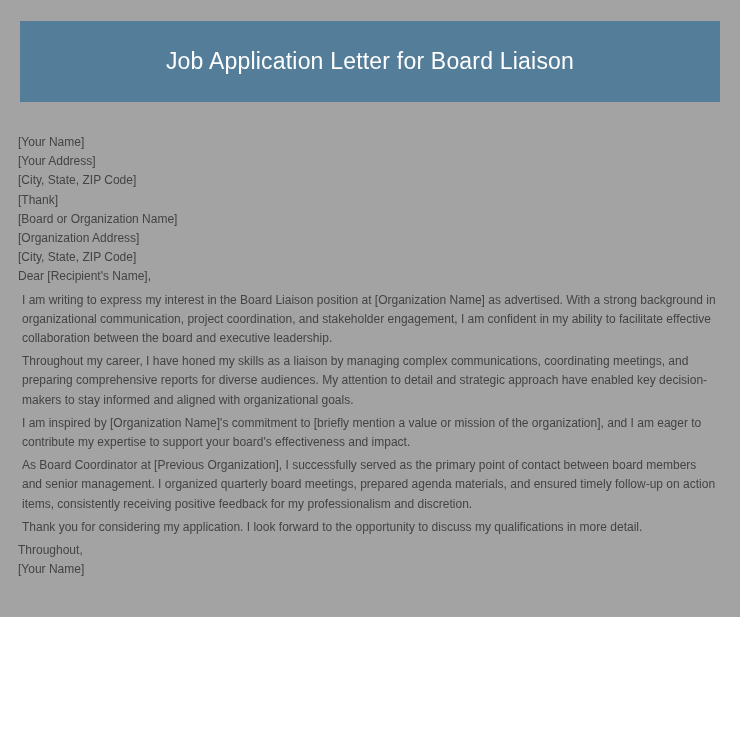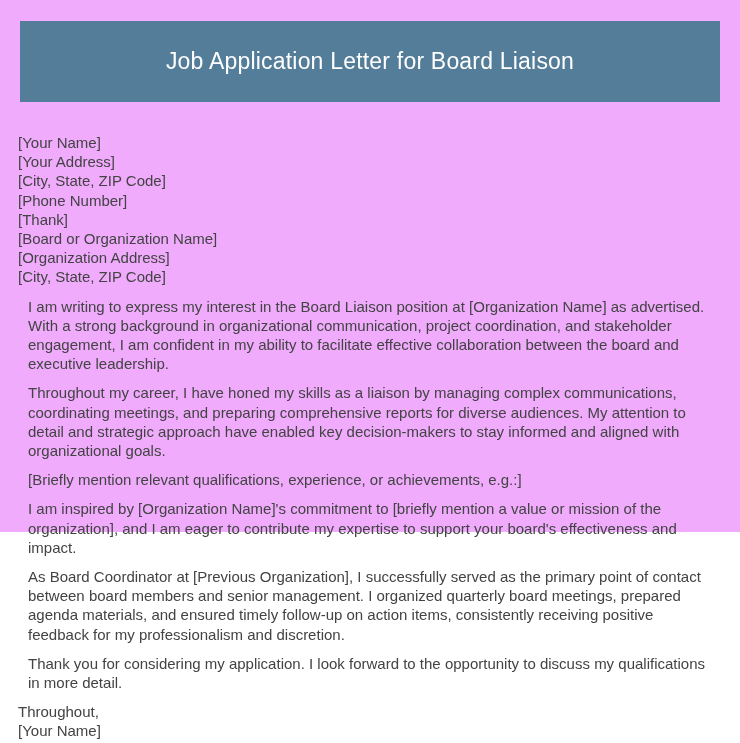--- a/index.html
+++ b/index.html
@@ -11,22 +11,22 @@
   body {
     width: 740px;
     height: 743px;
     overflow: hidden;
     font-family: "Liberation Sans", sans-serif;
     -webkit-font-smoothing: antialiased;
   }
   .page {
     position: relative;
     width: 740px;
-    height: 532px;
-    background: #f0abfc;
+    height: 617px;
+    background: #a3a3a3;
     box-sizing: border-box;
   }
   .doc-header {
     position: absolute;
     left: 20px;
     top: 21px;
     width: 700px;
     height: 81px;
     background: #547d99;
     display: flex;
@@ -42,65 +42,64 @@
     letter-spacing: 0.2px;
     text-align: center;
     font-family: "Liberation Sans", sans-serif;
   }
   .letter-body {
     position: absolute;
     left: 18px;
     top: 133px;
     width: 704px;
     color: #434343;
-    font-size: 15px;
+    font-size: 12px;
     line-height: 19.2px;
     font-family: "Liberation Sans", sans-serif;
     text-align: left;
   }
   .letter-line {
     margin: 0;
     padding: 0;
     white-space: pre-wrap;
     word-wrap: break-word;
   }
   .letter-para {
-    margin: 10px;
+    margin: 4px;
     padding: 0;
   }
 </style>
 </head>
 <body>
 
 <div class="page">
 
   <div class="doc-header">
     <div class="doc-header-title">Job Application Letter for Board Liaison</div>
   </div>
 
   <div class="letter-body">
 
     <div>
       <div class="letter-line">[Your Name]</div>
       <div class="letter-line">[Your Address]</div>
       <div class="letter-line">[City, State, ZIP Code]</div>
-      <div class="letter-line">[Phone Number]</div>
       <div class="letter-line">[Thank]</div>
     </div>
 
     <div>
       <div class="letter-line">[Board or Organization Name]</div>
       <div class="letter-line">[Organization Address]</div>
       <div class="letter-line">[City, State, ZIP Code]</div>
     </div>
 
+    <div class="letter-line">Dear [Recipient's Name],</div>
 
     <p class="letter-para">I am writing to express my interest in the Board Liaison position at [Organization Name] as advertised. With a strong background in organizational communication, project coordination, and stakeholder engagement, I am confident in my ability to facilitate effective collaboration between the board and executive leadership.</p>
     <p class="letter-para">Throughout my career, I have honed my skills as a liaison by managing complex communications, coordinating meetings, and preparing comprehensive reports for diverse audiences. My attention to detail and strategic approach have enabled key decision-makers to stay informed and aligned with organizational goals.</p>
-    <p class="letter-para">[Briefly mention relevant qualifications, experience, or achievements, e.g.:]</p>
     <p class="letter-para">I am inspired by [Organization Name]'s commitment to [briefly mention a value or mission of the organization], and I am eager to contribute my expertise to support your board's effectiveness and impact.</p>
     <p class="letter-para">As Board Coordinator at [Previous Organization], I successfully served as the primary point of contact between board members and senior management. I organized quarterly board meetings, prepared agenda materials, and ensured timely follow-up on action items, consistently receiving positive feedback for my professionalism and discretion.</p>
     <p class="letter-para">Thank you for considering my application. I look forward to the opportunity to discuss my qualifications in more detail.</p>
 
     <div class="letter-line">Throughout,</div>
     <div class="letter-line">[Your Name]</div>
 
   </div>
 
 </div>

